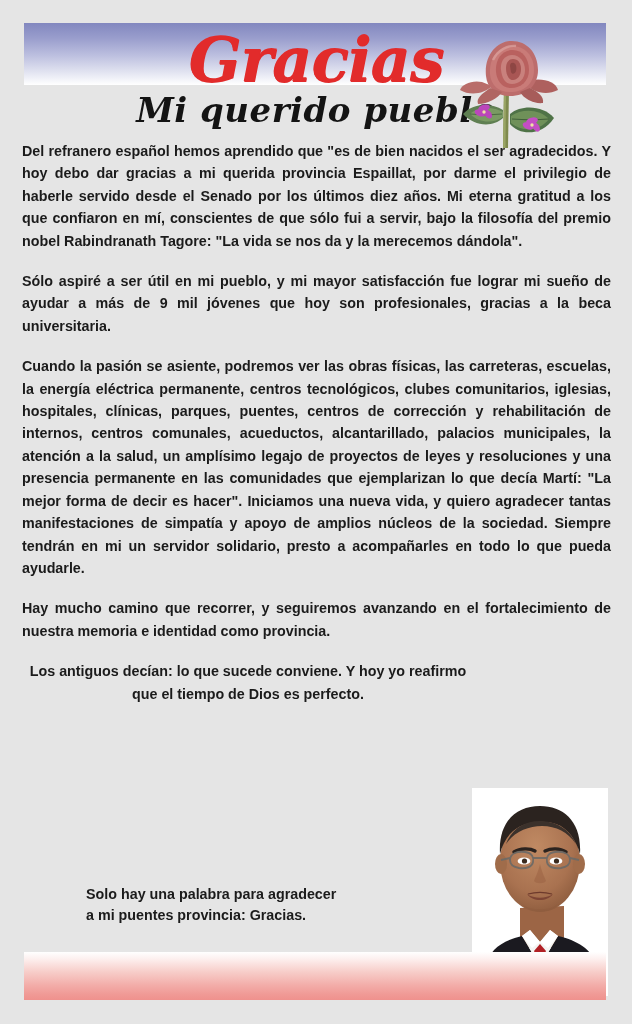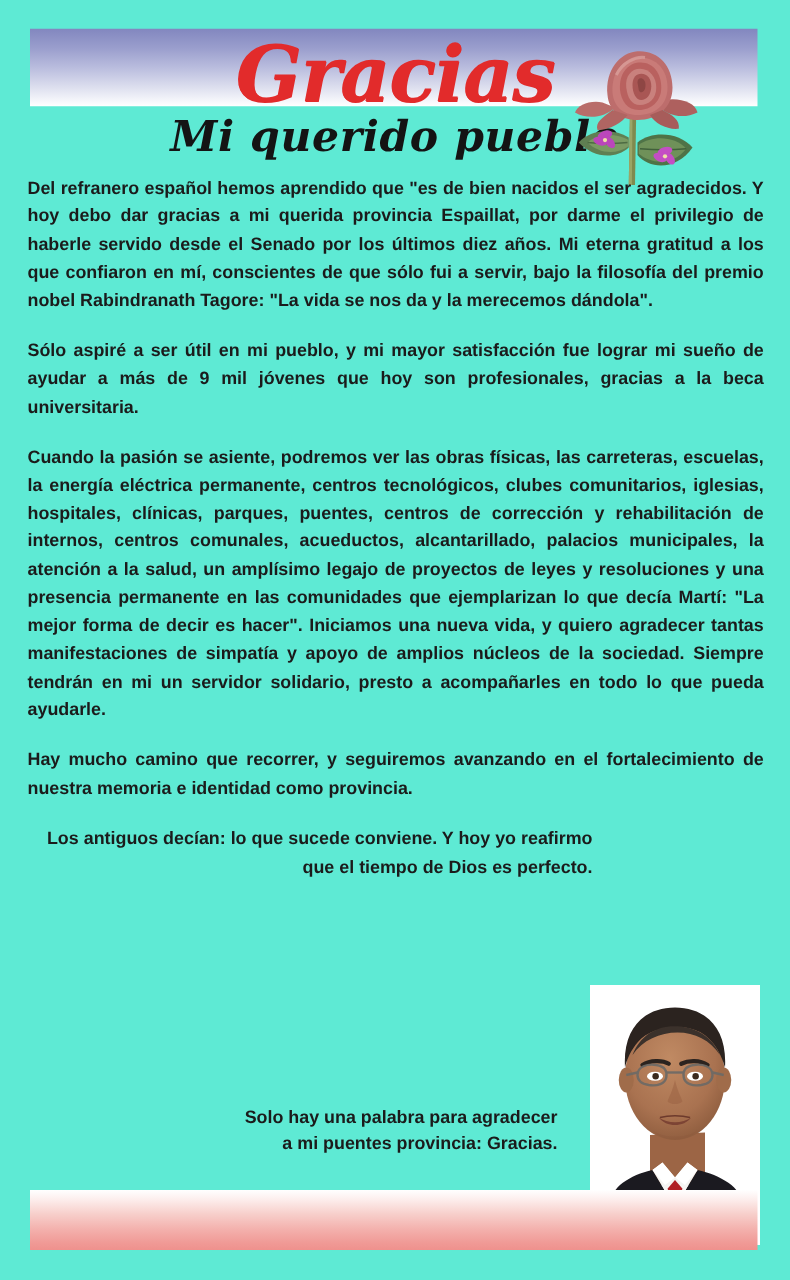--- a/index.html
+++ b/index.html
@@ -15,21 +15,21 @@
     font-family: "Liberation Sans", sans-serif;
     -webkit-font-smoothing: antialiased;
   }
 
   
   .page {
     position: absolute;
     left: 0; top: 0;
     width: 632px;
     height: 1024px;
-    background: #5eead4;
+    background: #e5e5e5;
   }
 
   
   .header-band {
     position: absolute;
     left: 24px;
     top: 23px;
     width: 582px;
     height: 62px;
     background: linear-gradient(to bottom, #8287bf 0%, #9a9ecd 25%, #bcbfdf 52%, #dcdeee 75%, #f4f5fa 92%, #ffffff 100%);
@@ -119,30 +119,30 @@
     text-justify: inter-word;
   }
   .body-copy p {
     margin: 0 0 18px 0;
   }
   .body-copy p:last-child { margin-bottom: 0; }
 
   
   .p-wrap-photo {
     width: 452px;
-    text-align: right;
+    text-align: center;
   }
 
   
   .closing {
     position: absolute;
     left: 86px;
     top: 884px;
     width: 360px;
-    text-align: right;
+    text-align: left;
     font-family: "Liberation Sans", sans-serif;
     font-weight: bold;
     font-size: 14.3px;
     line-height: 21px;
     color: #1b1b1b;
   }
   .closing .line { display: block; }
 
   .signature {
     position: absolute;

